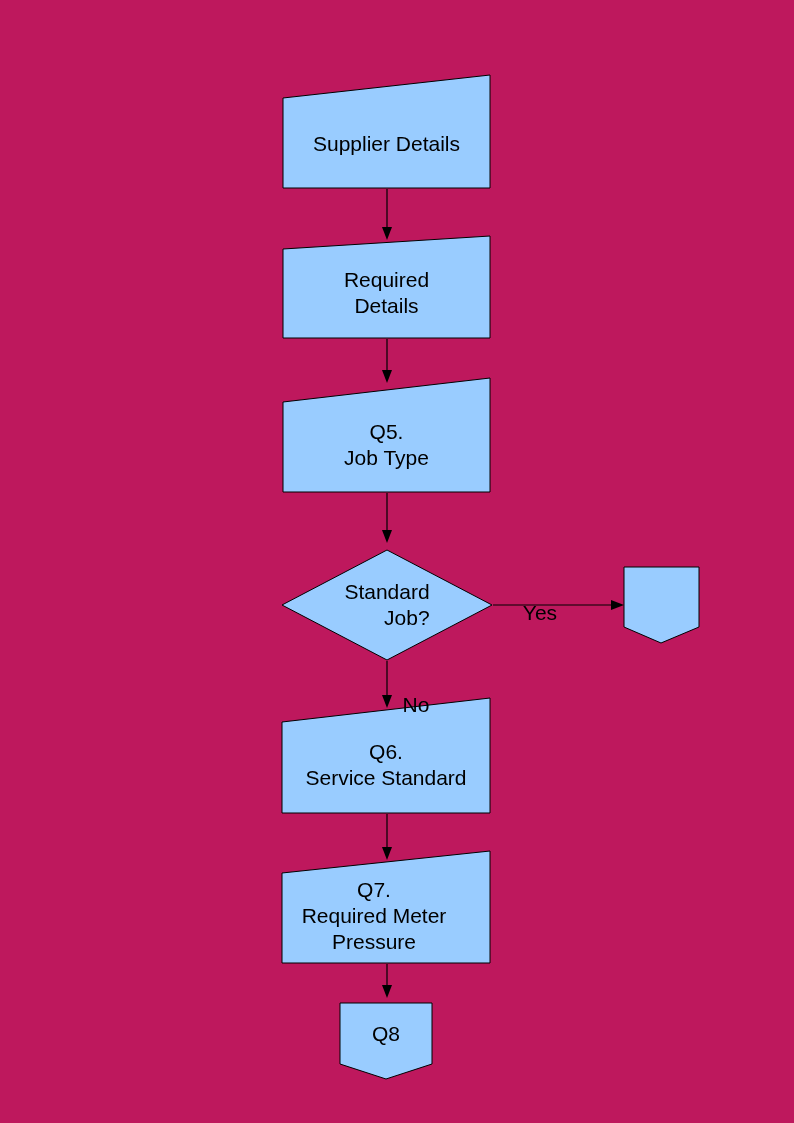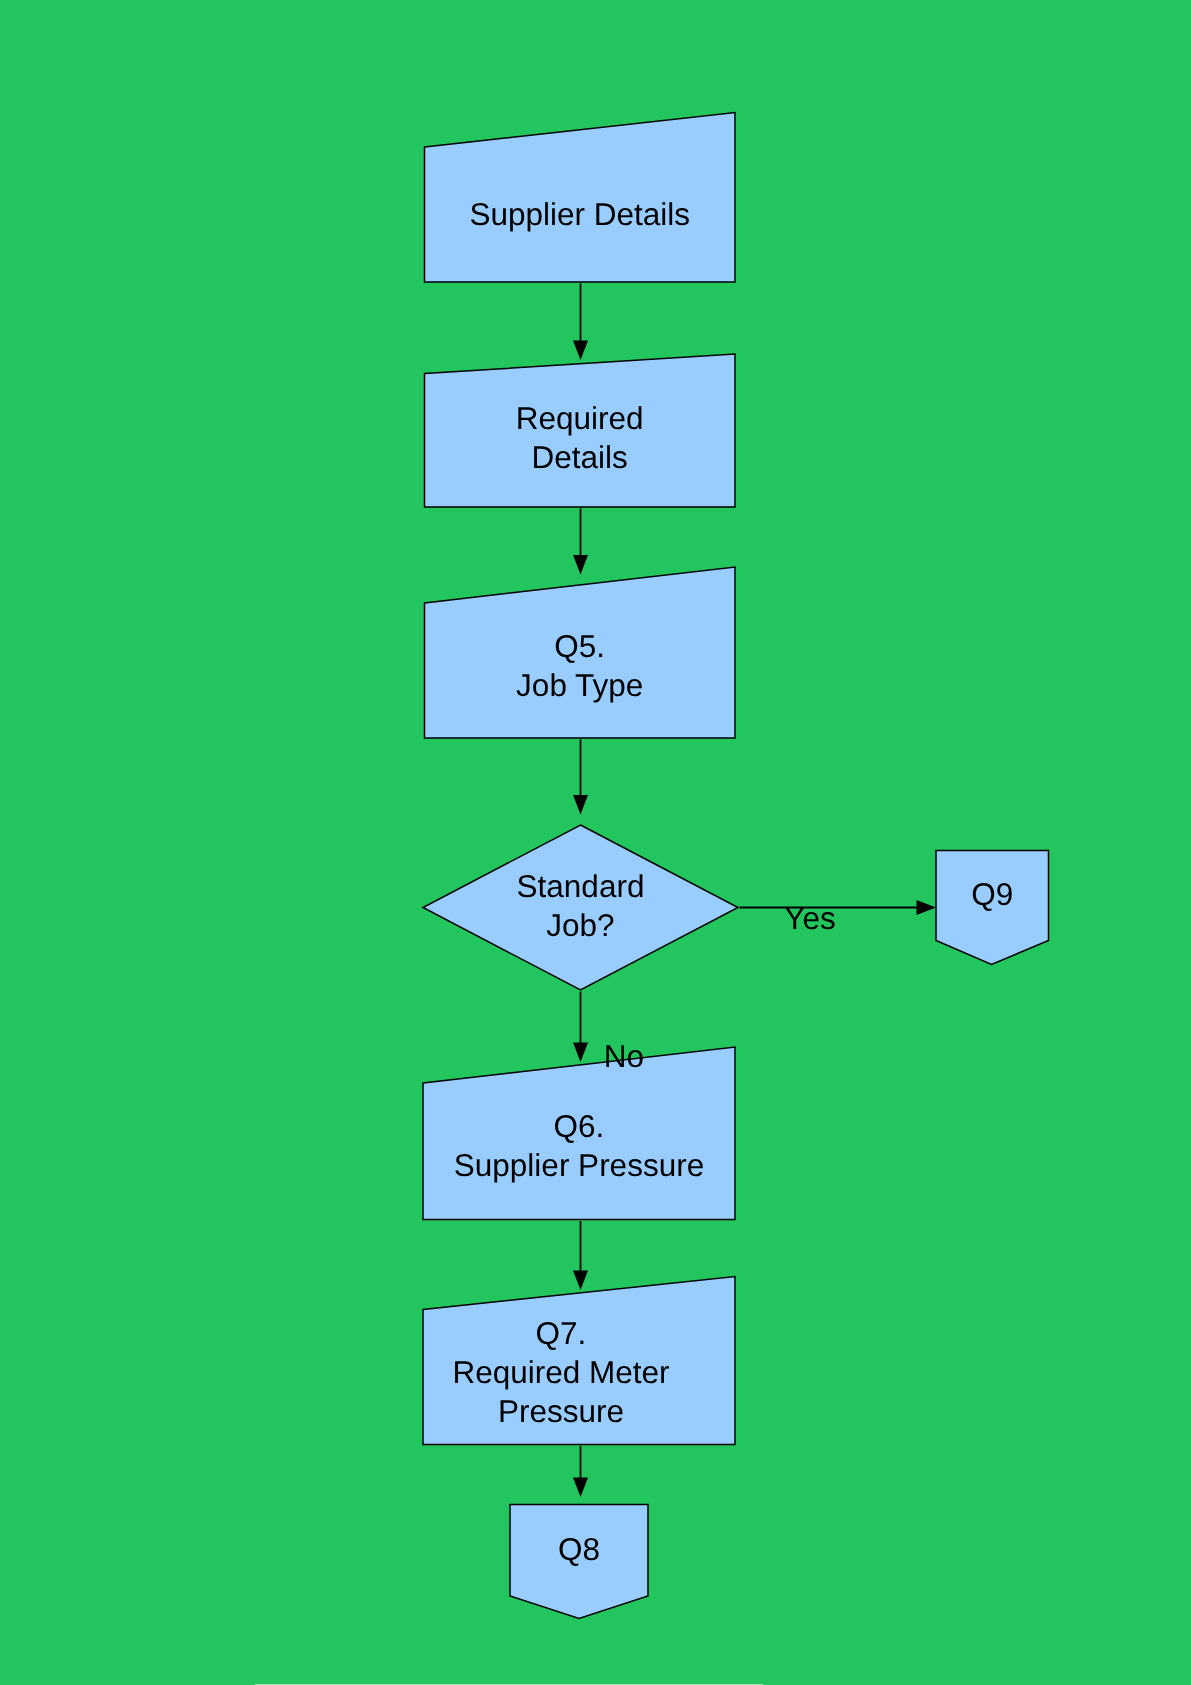--- a/index.html
+++ b/index.html
@@ -4,21 +4,21 @@
 <style>
   html, body {
     margin: 0;
     padding: 0;
     background: #ffffff;
   }
   .page {
     position: relative;
     width: 794px;
     height: 1123px;
-    background: #22c55e;
+    background: #be185d;
     font-family: "Liberation Sans", "DejaVu Sans", sans-serif;
     overflow: hidden;
   }
   .diagram-svg {
     position: absolute;
     left: 0;
     top: 0;
   }
   .node-shape {
     fill: #99CCFF;
@@ -104,27 +104,26 @@
   </svg>
 
   <div class="node-label" style="left:283px; top:94px; width:207px; height:100px;">Supplier Details</div>
 
   <div class="node-label" style="left:283px; top:243px; width:207px; height:100px;">Required
 Details</div>
 
   <div class="node-label" style="left:283px; top:395px; width:207px; height:100px;">Q5.
 Job Type</div>
 
-  <div class="node-label" style="left:282px; top:555px; width:210px; height:100px;">Standard
+  <div class="node-label" style="left:282px; top:555px; width:210px; height:100px;text-align:right;">Standard
 Job?</div>
 
-  <div class="node-label" style="left:624px; top:567px; width:75px; height:60px;">Q9</div>
 
   <div class="node-label" style="left:282px; top:715px; width:208px; height:100px;">Q6.
-Supplier Pressure</div>
+Service Standard</div>
 
   <div class="node-label" style="left:270px; top:876px; width:208px; height:80px;">Q7.
 Required Meter
 Pressure</div>
 
   <div class="node-label" style="left:340px; top:1003px; width:92px; height:61px;">Q8</div>
 
   <div class="edge-label" style="left:508px; top:600px; width:64px; height:26px;">Yes</div>
 
   <div class="edge-label" style="left:398px; top:664px; width:36px; height:26px;margin-top:28px;">No</div>

